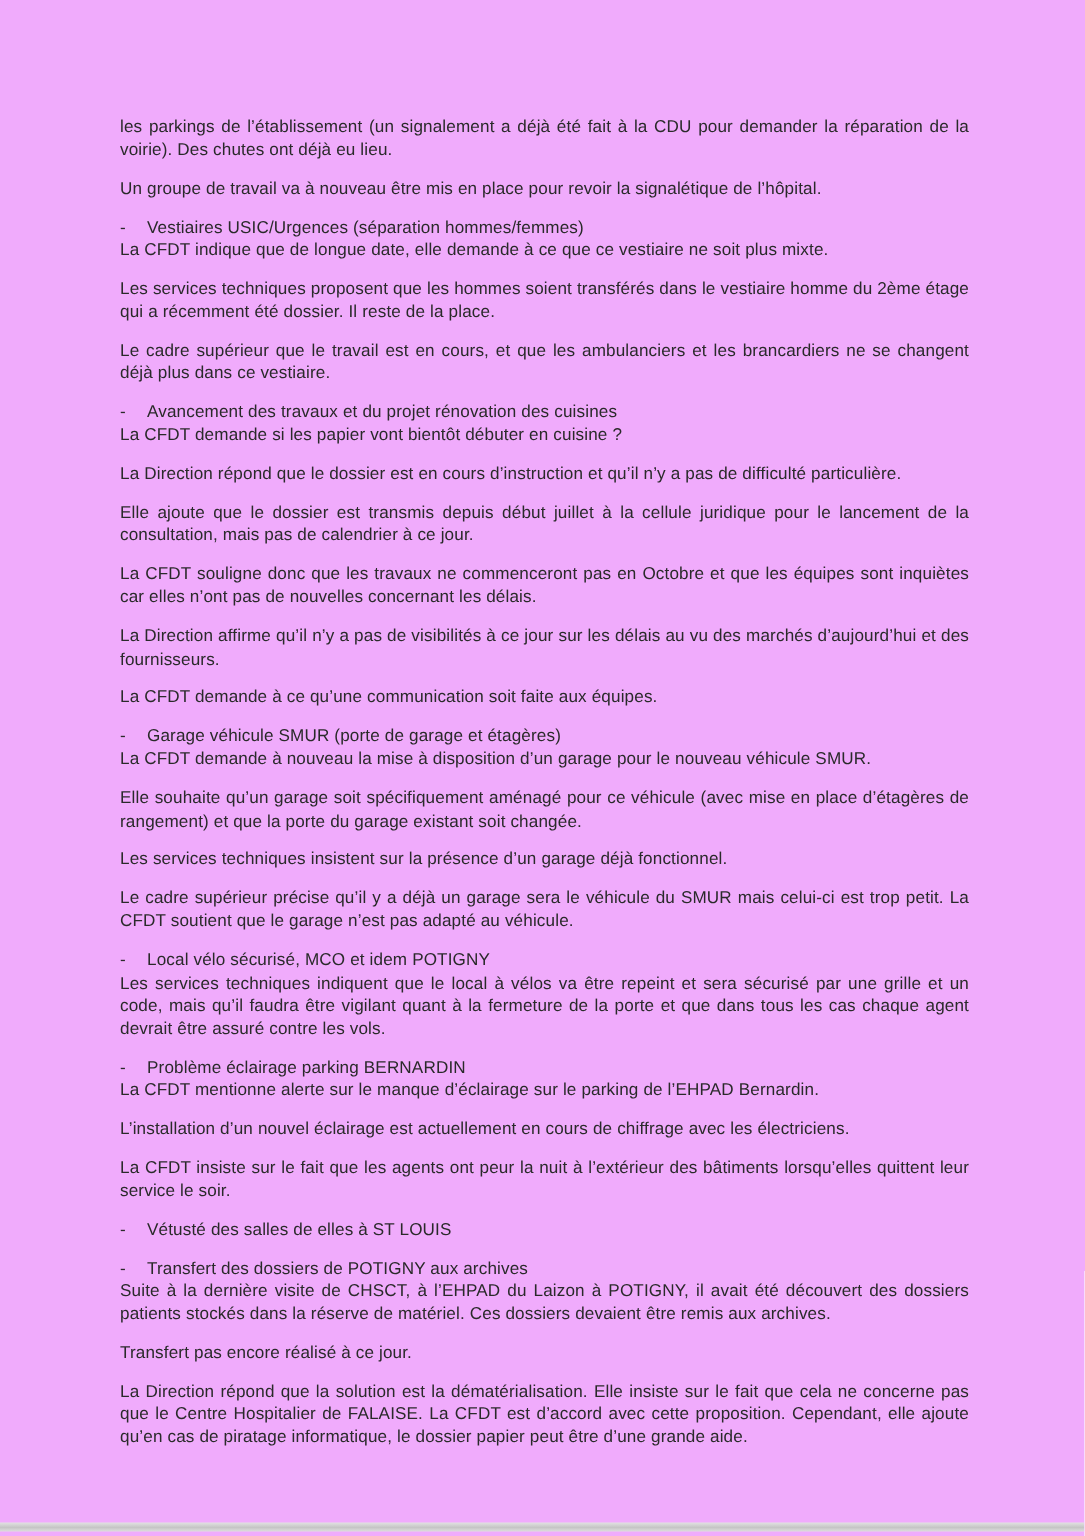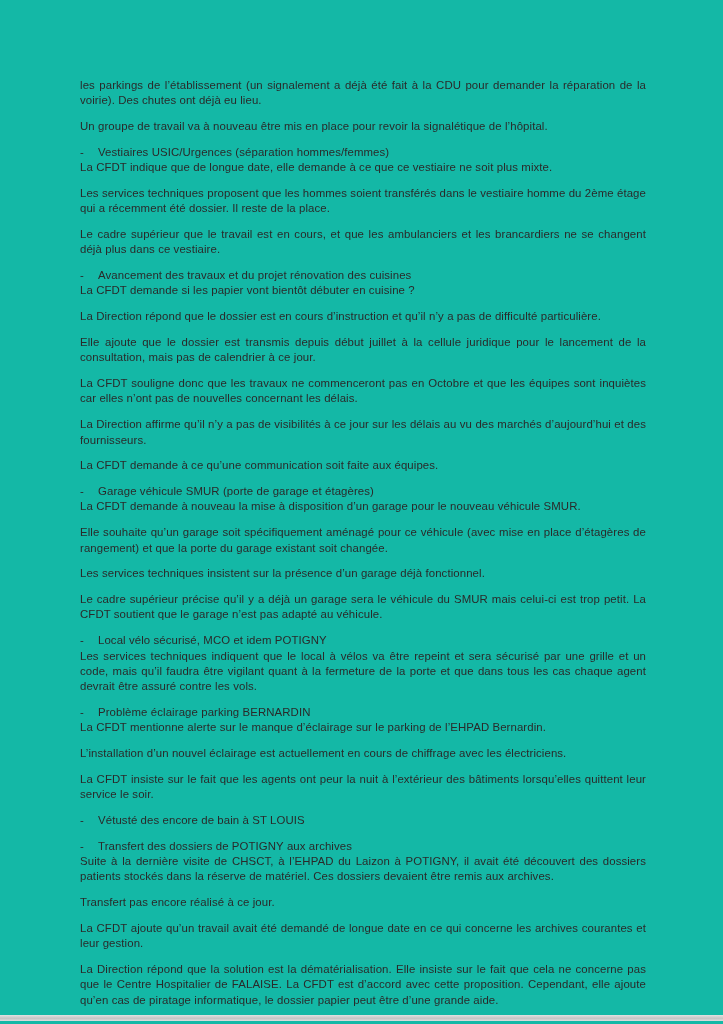--- a/index.html
+++ b/index.html
@@ -4,21 +4,21 @@
 <style>
   html, body {
     margin: 0;
     padding: 0;
     background: #ffffff;
   }
   .page {
     position: relative;
     width: 723px;
     height: 1024px;
-    background: #14b8a6;
+    background: #f0abfc;
     overflow: hidden;
     font-family: "Liberation Sans", "DejaVu Sans", sans-serif;
     color: #2a2a2a;
   }
   .content {
     position: absolute;
     top: 78px;
     left: 80px;
     width: 566px;
     font-size: 11.4px;
@@ -150,38 +150,35 @@
     <div class="p-text">L’installation d’un nouvel éclairage est actuellement en cours de chiffrage avec les électriciens.</div>
   </div>
 
   <div class="block">
     <div class="p-text">La CFDT insiste sur le fait que les agents ont peur la nuit à l’extérieur des bâtiments lorsqu’elles quittent leur service le soir.</div>
   </div>
 
   <div class="block">
     <div class="h-line">
       <span class="dash">-</span>
-      <span class="h-title">Vétusté des encore de bain à ST LOUIS</span>
+      <span class="h-title">Vétusté des salles de elles à ST LOUIS</span>
     </div>
   </div>
 
   <div class="block">
     <div class="h-line">
       <span class="dash">-</span>
       <span class="h-title">Transfert des dossiers de POTIGNY aux archives</span>
     </div>
     <div class="h-body">Suite à la dernière visite de CHSCT, à l’EHPAD du Laizon à POTIGNY, il avait été découvert des dossiers patients stockés dans la réserve de matériel. Ces dossiers devaient être remis aux archives.</div>
   </div>
 
   <div class="block">
     <div class="p-text">Transfert pas encore réalisé à ce jour.</div>
   </div>
 
-  <div class="block">
-    <div class="p-text">La CFDT ajoute qu’un travail avait été demandé de longue date en ce qui concerne les archives courantes et leur gestion.</div>
-  </div>
 
   <div class="block">
     <div class="p-text">La Direction répond que la solution est la dématérialisation. Elle insiste sur le fait que cela ne concerne pas que le Centre Hospitalier de FALAISE. La CFDT est d’accord avec cette proposition. Cependant, elle ajoute qu’en cas de piratage informatique, le dossier papier peut être d’une grande aide.</div>
   </div>
 </main>
   <div class="bottom-shadow"></div>
 </div>
 
 </body></html>

